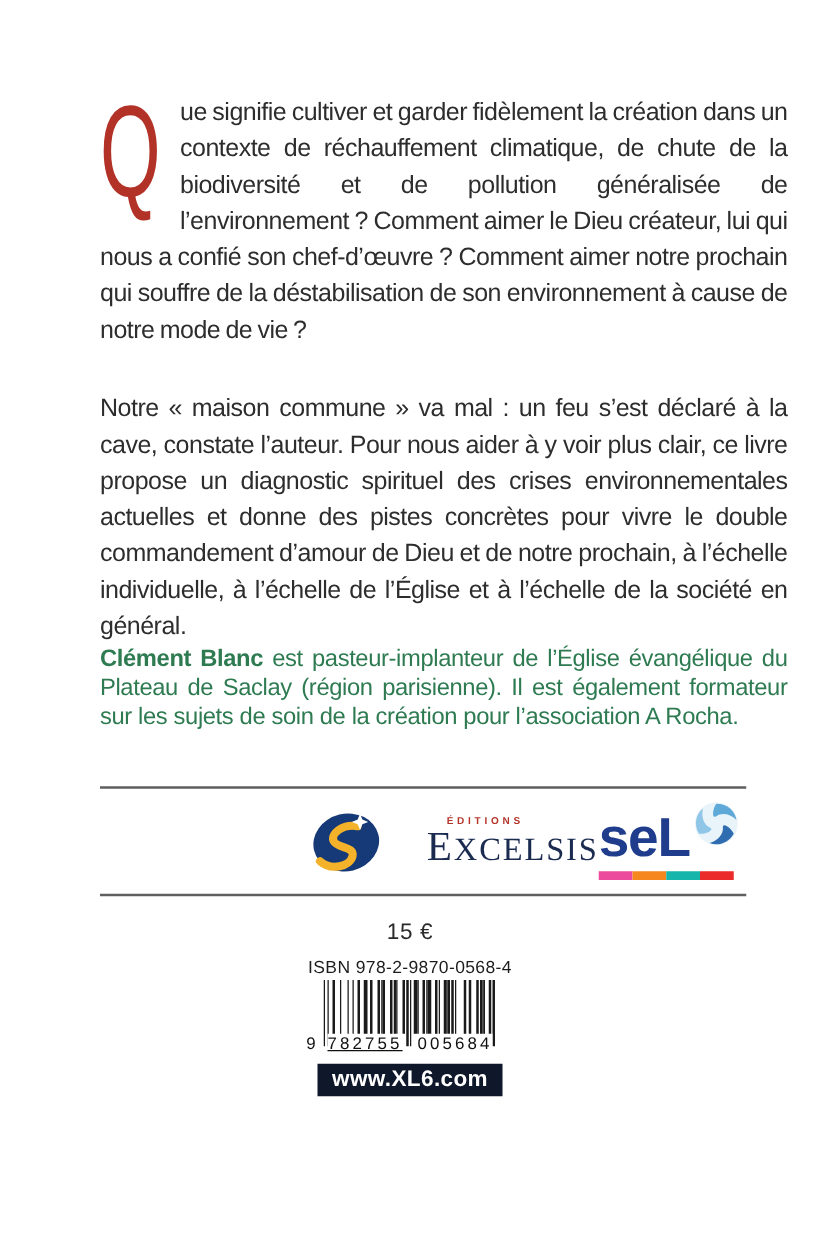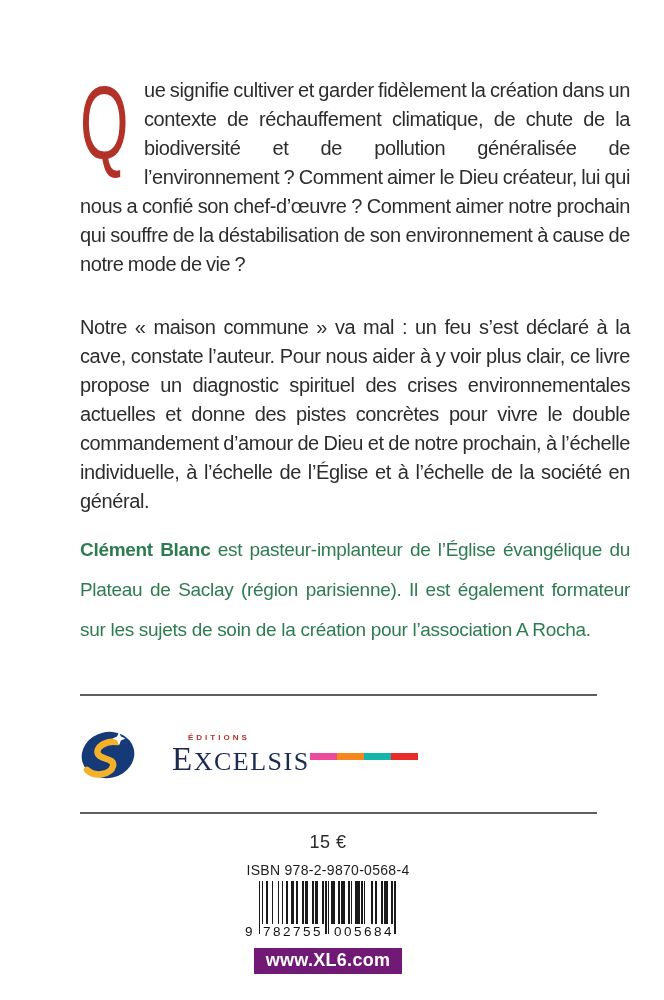--- a/index.html
+++ b/index.html
@@ -10,43 +10,43 @@
   }
   .page{position:relative;width:664px;height:1000px;background:#ffffff;}
   .content{width:550px;margin-left:80px;padding-top:76px;}
 
   
   .para{
     margin:0;color:#2d2d2d;font-size:20px;line-height:29px;
     text-align:justify;letter-spacing:-0.4px;word-spacing:-1px;
   }
   .para1{margin-bottom:34px;}
-  .para2{margin-bottom:14px;}
+  .para2{}
   .dropcap{
     float:left;display:block;width:54px;height:84px;
     font-size:104px;line-height:84px;color:#b23227;
     transform:scaleX(0.6);transform-origin:left top;
     margin:4px 10px 0 0;letter-spacing:0;
   }
 
   
   .bio{
-    margin:0;color:#2e7b52;font-size:19px;line-height:40px;
+    margin:0;color:#2e7b52;font-size:19px;line-height:23px;
     text-align:justify;letter-spacing:-0.3px;
   }
   .bio-name{font-weight:bold;}
 
   
   .rule{border:none;border-top:2px solid #5f5f5f;width:517px;margin:0;}
   .rule-top{margin-top:44px;}
 
   
   .logos{
-    width:517px;height:116px;display:flex;align-items:center;
-    justify-content:flex-start;padding-right:6px;box-sizing:border-box;
+    width:517px;height:84px;display:flex;align-items:center;
+    justify-content:flex-end;padding-right:6px;box-sizing:border-box;
   }
   .logo-excelsis{display:flex;align-items:center;}
   .exc-text{margin-left:8px;}
   .exc-editions{
     font-size:8px;font-weight:bold;color:#b5342a;letter-spacing:3px;
     margin-left:44px;margin-bottom:1px;
   }
   .exc-name{
     font-family:"Liberation Serif", serif;font-size:26px;color:#1b2b50;
     letter-spacing:1.5px;line-height:1;margin-left:28px;
@@ -79,25 +79,25 @@
   .barcode{position:relative;width:138px;margin:3px auto 0;height:60px;}
   .barcode-bars{display:flex;align-items:flex-start;height:53px;}
   .bar{width:1.45px;height:45px;}
   .bar.on{background:#1a1a1a;}
   .bar.guard{height:53px;}
   .bc-d{
     position:absolute;top:43px;font-size:13.5px;color:#111;
     background:#ffffff;line-height:15px;
   }
   .bc-d9{left:-14px;background:transparent;}
-  .bc-g1{left:3px;width:62px;text-align:center;letter-spacing:2.5px;}
+  .bc-g1{left:3px;width:62px;text-align:left;letter-spacing:2.5px;text-decoration:underline;}
   .bc-g2{left:71px;width:64px;text-align:right;letter-spacing:2.5px;}
 
   .xl6{
-    width:148px;margin:7px auto 0;background:#701a75;color:#ffffff;
+    width:148px;margin:7px auto 0;background:#0f172a;color:#ffffff;
     font-weight:bold;font-size:18px;text-align:center;
     padding:2px 0 3px;letter-spacing:0.3px;
   }
 </style>
 </head>
 <body>
 
 <div class="page">
   <div class="content">
 
@@ -118,20 +118,33 @@
           <path d="M39 4 l1.9 4.6 4.6 1.9 -4.6 1.9 -1.9 4.6 -1.9 -4.6 -4.6 -1.9 4.6 -1.9 z" fill="#ffffff"></path>
         </svg>
         <div class="exc-text">
           <div class="exc-editions">ÉDITIONS</div>
           <div class="exc-name">EXCELSIS</div>
         </div>
       </div>
 
 
       <div class="logo-sel">
+        <div class="sel-top">
+          <div class="sel-name">seL</div>
+          <svg class="sel-globe" width="38" height="38" viewBox="0 0 36 36">
+            <circle cx="18" cy="18" r="17" fill="#e8f3fa"></circle>
+            <path d="M18 2 C27 2 33 8 34 15 C29 10 22 9 18 12 C14.5 14.5 14.5 7 18 2 Z" fill="#5ea9d8"></path>
+            <g transform="rotate(120 18 18)">
+              <path d="M18 2 C27 2 33 8 34 15 C29 10 22 9 18 12 C14.5 14.5 14.5 7 18 2 Z" fill="#2f6db0"></path>
+            </g>
+            <g transform="rotate(240 18 18)">
+              <path d="M18 2 C27 2 33 8 34 15 C29 10 22 9 18 12 C14.5 14.5 14.5 7 18 2 Z" fill="#8fc6e8"></path>
+            </g>
+          </svg>
+        </div>
         <div class="sel-stripe">
           <span class="s1"></span>
           <span class="s2"></span>
           <span class="s3"></span>
           <span class="s4"></span>
         </div>
       </div>
 
     </div>
 

